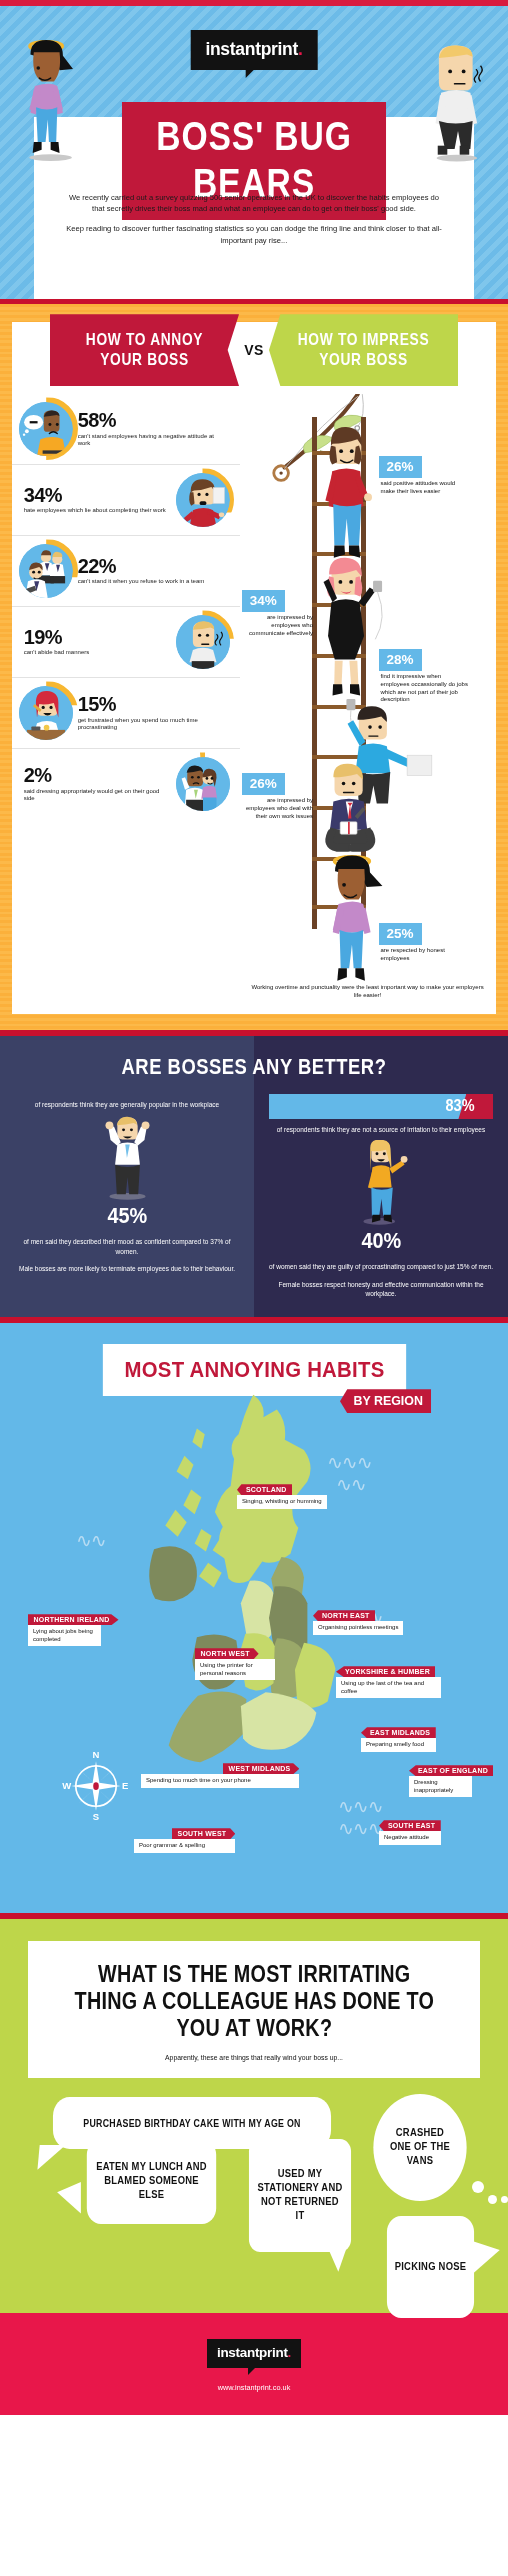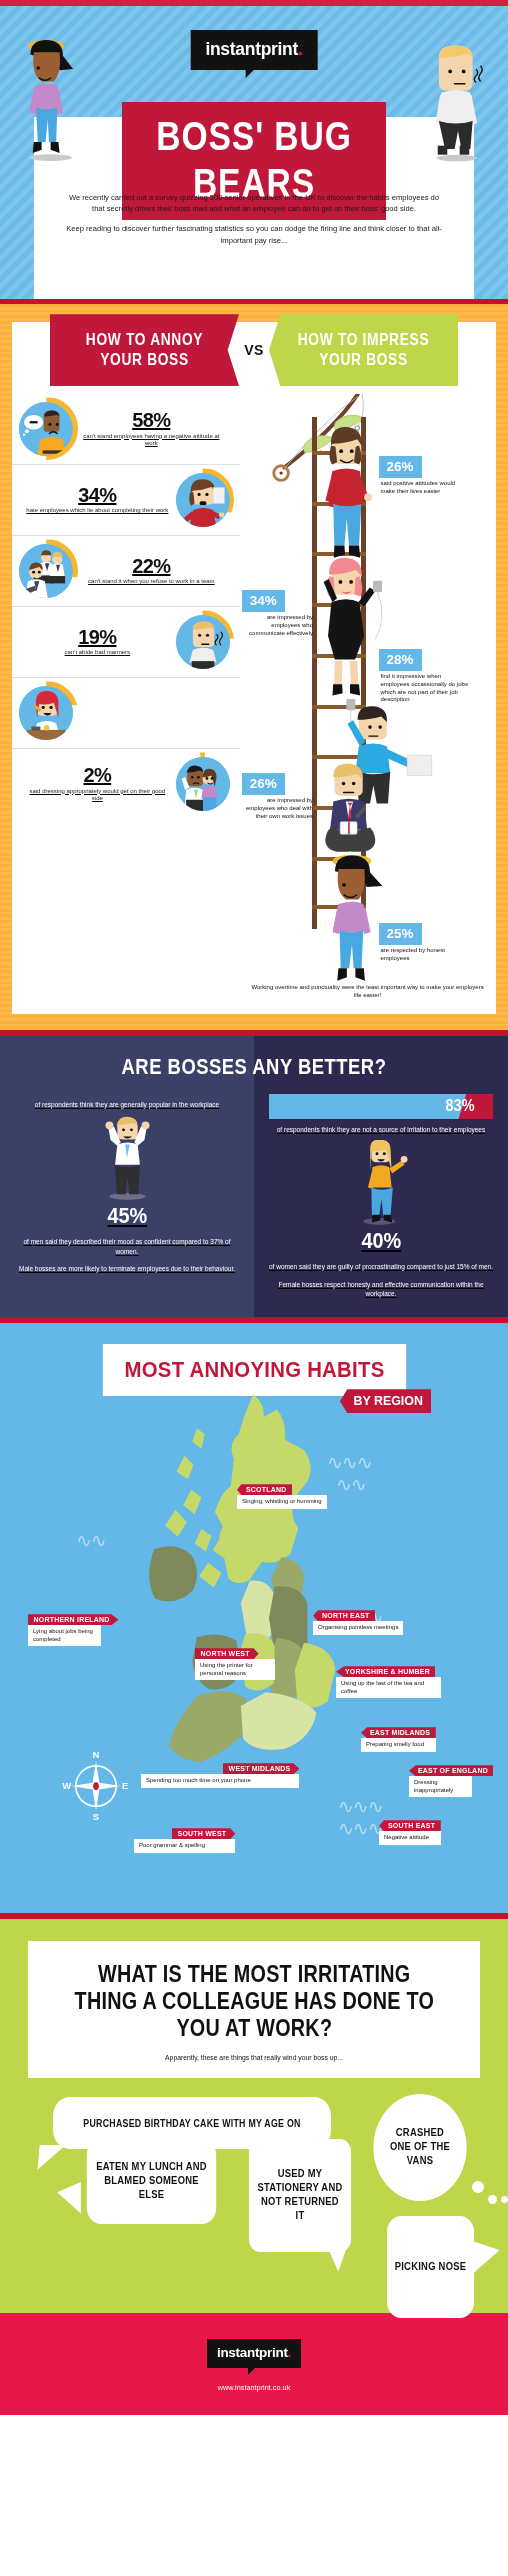--- a/index.html
+++ b/index.html
@@ -75,40 +75,40 @@
 
   .stat-row { display:flex; align-items:center; padding:8px 10px 8px 6.8px;
      border-bottom:0.6px solid #e2e2e2; min-height:59px;}
   .stat-row:last-child{border-bottom:none;}
   .stat-row.rev { flex-direction:row-reverse; }
   .circle-ill { width:54px; height:54px; flex:0 0 54px; border-radius:50%;
      background:#63b8e8; position:relative; }
   .circle-ill .ring {
      position:absolute; inset:-4.5px; border-radius:50%;
      border:6.2px solid #f7b731; }
-  .stat-txt { flex:1; text-align:center; padding:0 4.5px;text-decoration:underline; }
+  .stat-txt { flex:1; padding:0 4.5px; }
   .stat-pct { font-size:20px; font-weight:700; color:#111; line-height:1;
      font-family:"Liberation Sans Narrow","Liberation Sans",sans-serif; letter-spacing:-0.6px;}
   .stat-desc { font-size:6px; line-height:1.28; color:#1a1a1a; margin-top:2.8px; }
 
   
   .ladder-wrap { position:relative; min-height:620px; padding-top:8px; }
   .ladder { position:absolute; left:72px; top:22.6px; width:54px; bottom:85px; }
   .ladder .rail { position:absolute; top:0; bottom:0; width:5px; background:#6b4226; }
   .ladder .rail.l { left:0; } .ladder .rail.r { right:0; }
   .ladder .rung { position:absolute; left:0; right:0; height:4.5px; background:#8a5a2b; }
   .lad-tag { position:absolute; background:#63b8e8; color:#fff;
      font-size:13.5px; font-weight:700; padding:2.8px 8px 4px;
      font-family:"Liberation Sans Narrow","Liberation Sans",sans-serif; letter-spacing:0px;}
   .lad-cap { position:absolute; font-size:6px; line-height:1.3; color:#111; }
   .lad-note { position:absolute; left:11.3px; right:11.3px; bottom:14.7px; text-align:center;
      font-size:6px; line-height:1.35; color:#111; }
 
   
-  .bosses { display:flex;text-decoration:underline; }
+  .bosses { display:flex; }
   .bb-col { width:50%; padding:12.4px 14.7px 19px; position:relative; }
   .bb-l { background:#3b4166; } .bb-r { background:#2e2a4f; }
   .bb-title { position:absolute; top:19px; left:0; width:200%; text-align:center;
      color:#fff; font-size:21.4px; font-weight:700; letter-spacing:0.6px;
      font-family:"Liberation Sans Narrow","Liberation Sans",sans-serif;
      transform:scaleX(0.86); transform-origin:center; z-index:3;}
   .bb-spacer { height:46px; }
   .bb-bar { position:relative; height:25px; background:#c0183a; }
   .bb-bar .fill { position:absolute; left:0; top:0; bottom:0; background:#63b8e8;
      clip-path:polygon(0 0,100% 0,96% 100%,0 100%); }
@@ -346,20 +346,24 @@
                 <circle cx="43" cy="38" r="2.8" fill="#111"></circle>
                   <circle cx="57" cy="38" r="2.8" fill="#111"></circle>
                 <path d="M43 48 q8 9 15 0z" fill="#111"></path>
                 <path d="M28 32 l12 10 l-3 4 l-12 -10z" fill="#e0a93f"></path>
                 <path d="M32 66 q18 -8 34 0 l4 14 l-42 0z" fill="#fff"></path>
                 <rect x="14" y="78" width="68" height="18" fill="#9a6a3a"></rect>
                 <rect x="22" y="72" width="16" height="7" rx="1.5" fill="#555"></rect>
                 <circle cx="49" cy="74" r="5" fill="#f2c84b"></circle>
               </svg>
             </div>
+            <div class="stat-txt">
+              <div class="stat-pct">15%</div>
+              <div class="stat-desc">get frustrated when you spend too much time procrastinating</div>
+            </div>
           </div>
 
           <div class="stat-row rev">
             <div class="circle-ill">
               <div class="ring" style="clip-path:polygon(50% 50%,46% 0,54% 0,54% 40%,50% 40%);"></div>
               <svg width="54" height="54" viewBox="0 0 96 96" style="position:absolute;border-radius:50%;overflow:hidden;">
                 <circle cx="48" cy="48" r="48" fill="#63b8e8"></circle>
                 <path d="M20 30 q0 -14 14 -14 q14 0 14 15 l0 14 q0 7 -8 7 l-13 0 q-7 0 -7 -8z" fill="#8d5b33"></path>
                 <path d="M19 28 q3 -14 15 -13 q14 1 14 12 l-5 -3 q-12 3 -24 4z" fill="#1a1a1a"></path>
                 <circle cx="29" cy="36" r="2.4" fill="#111"></circle>

